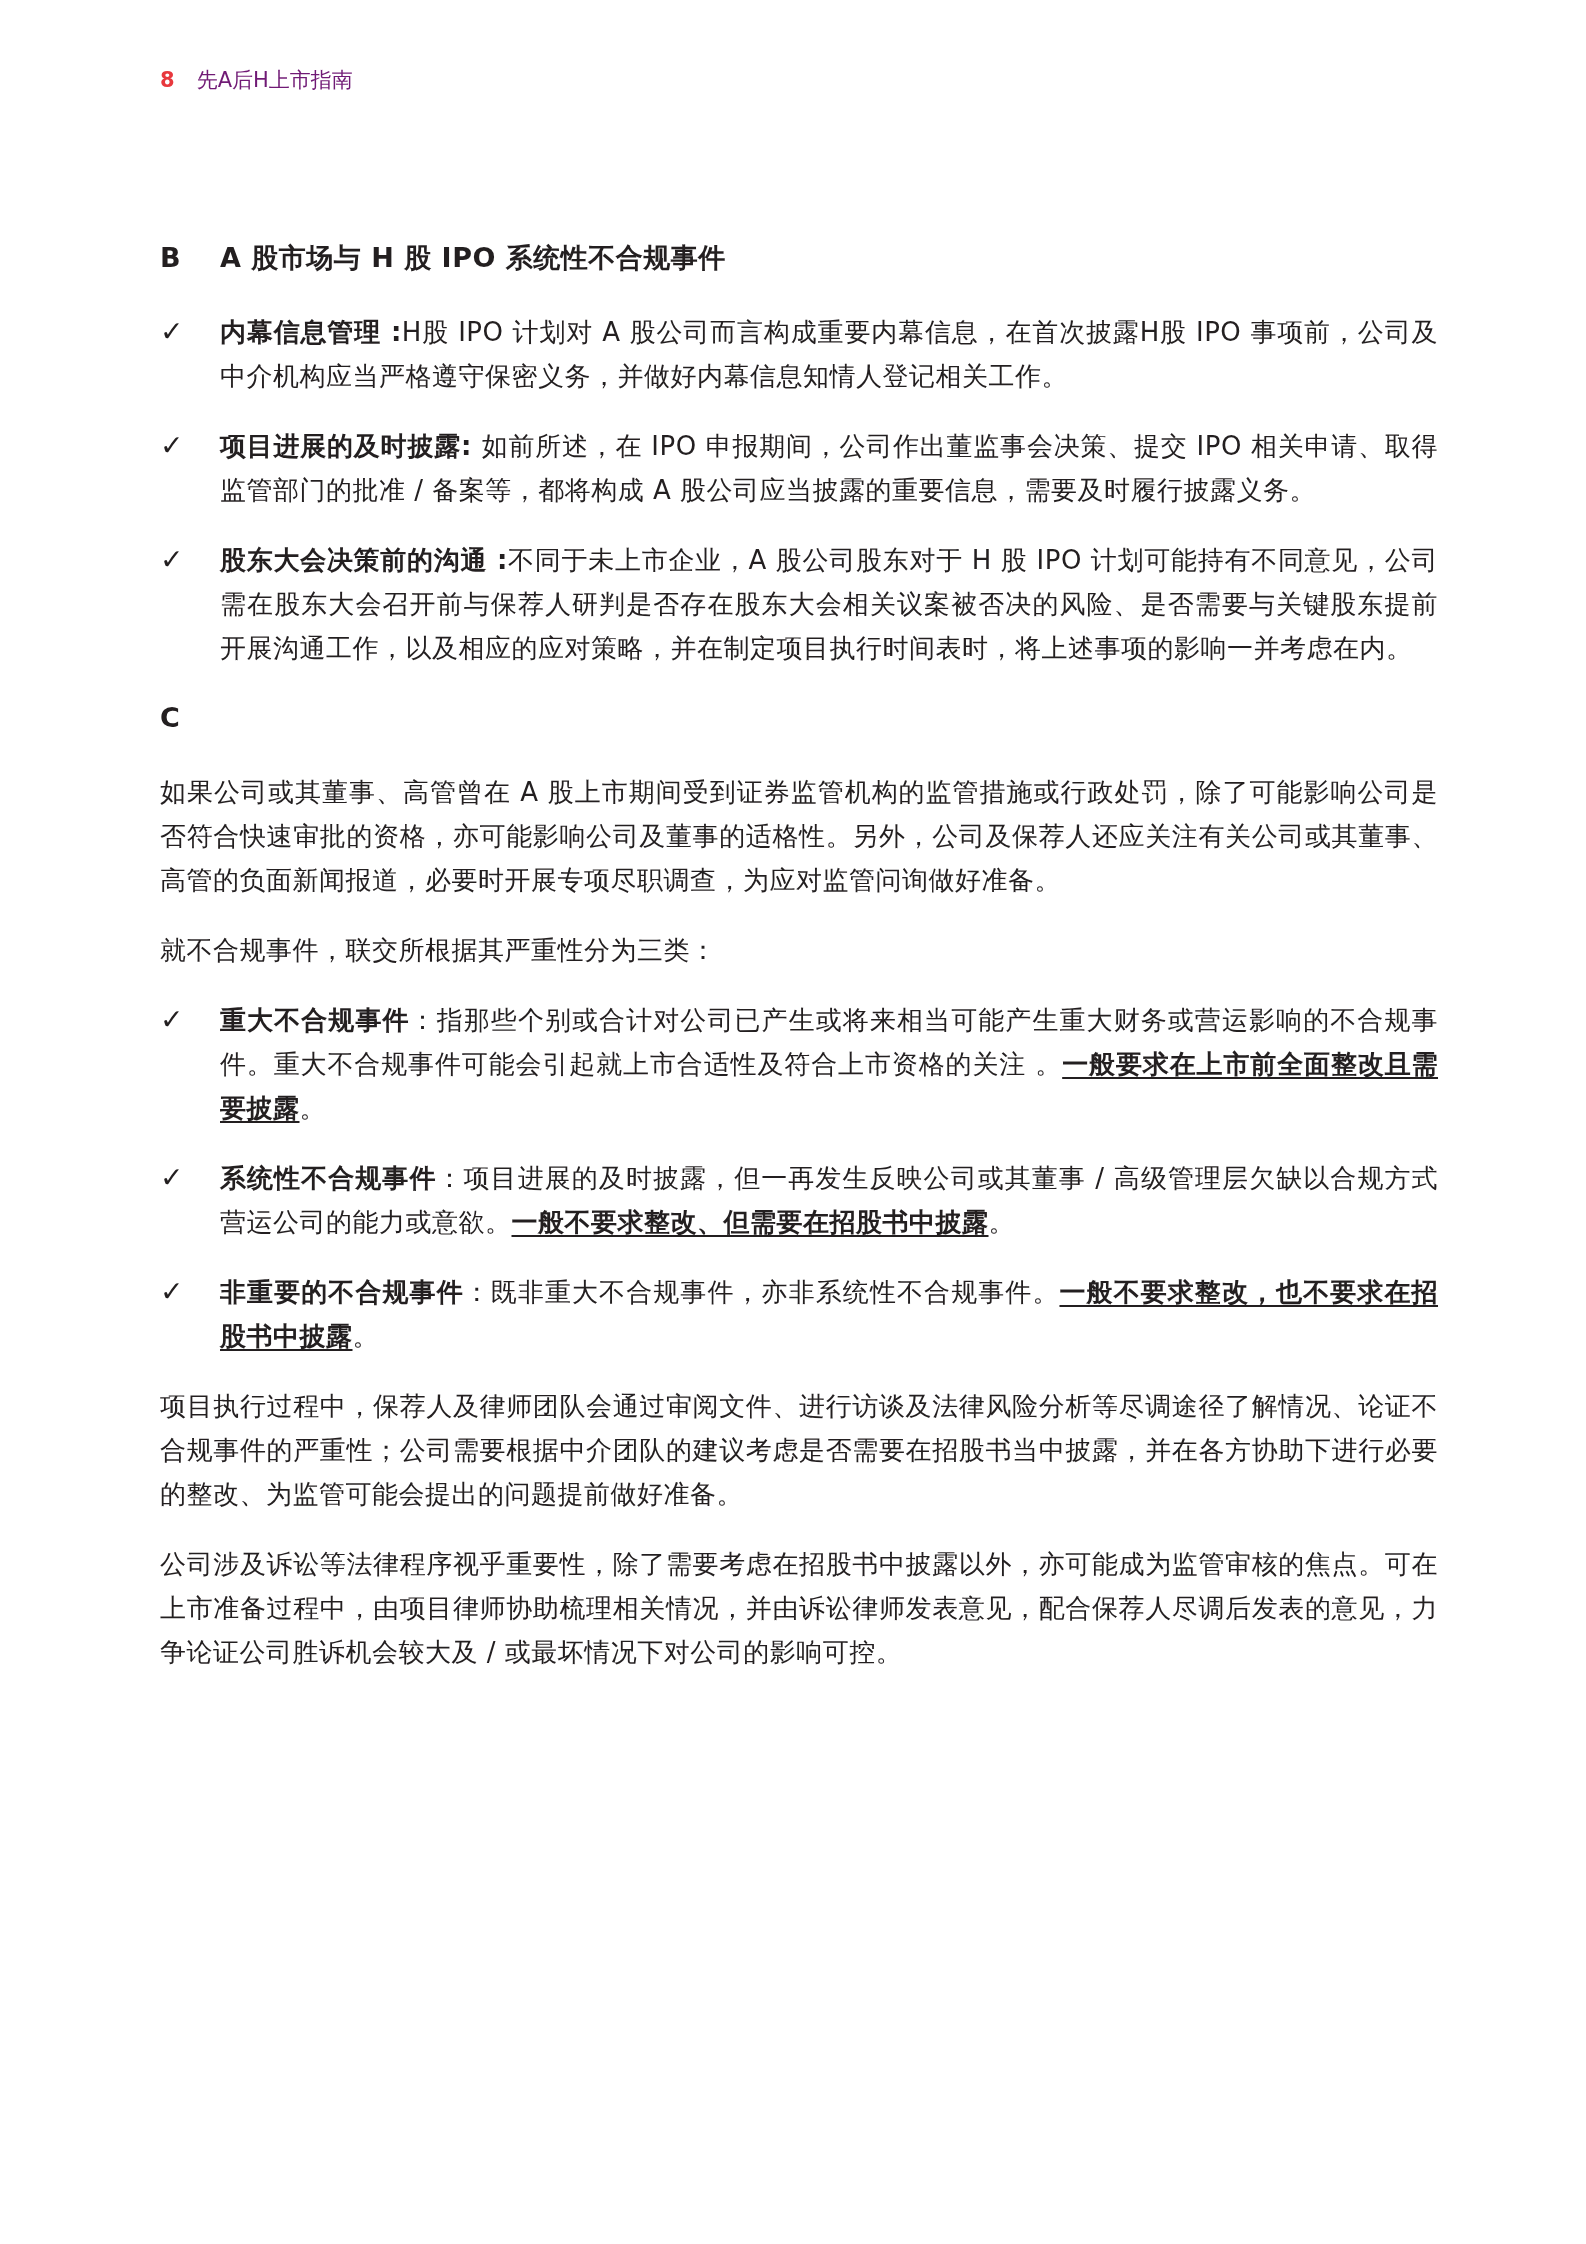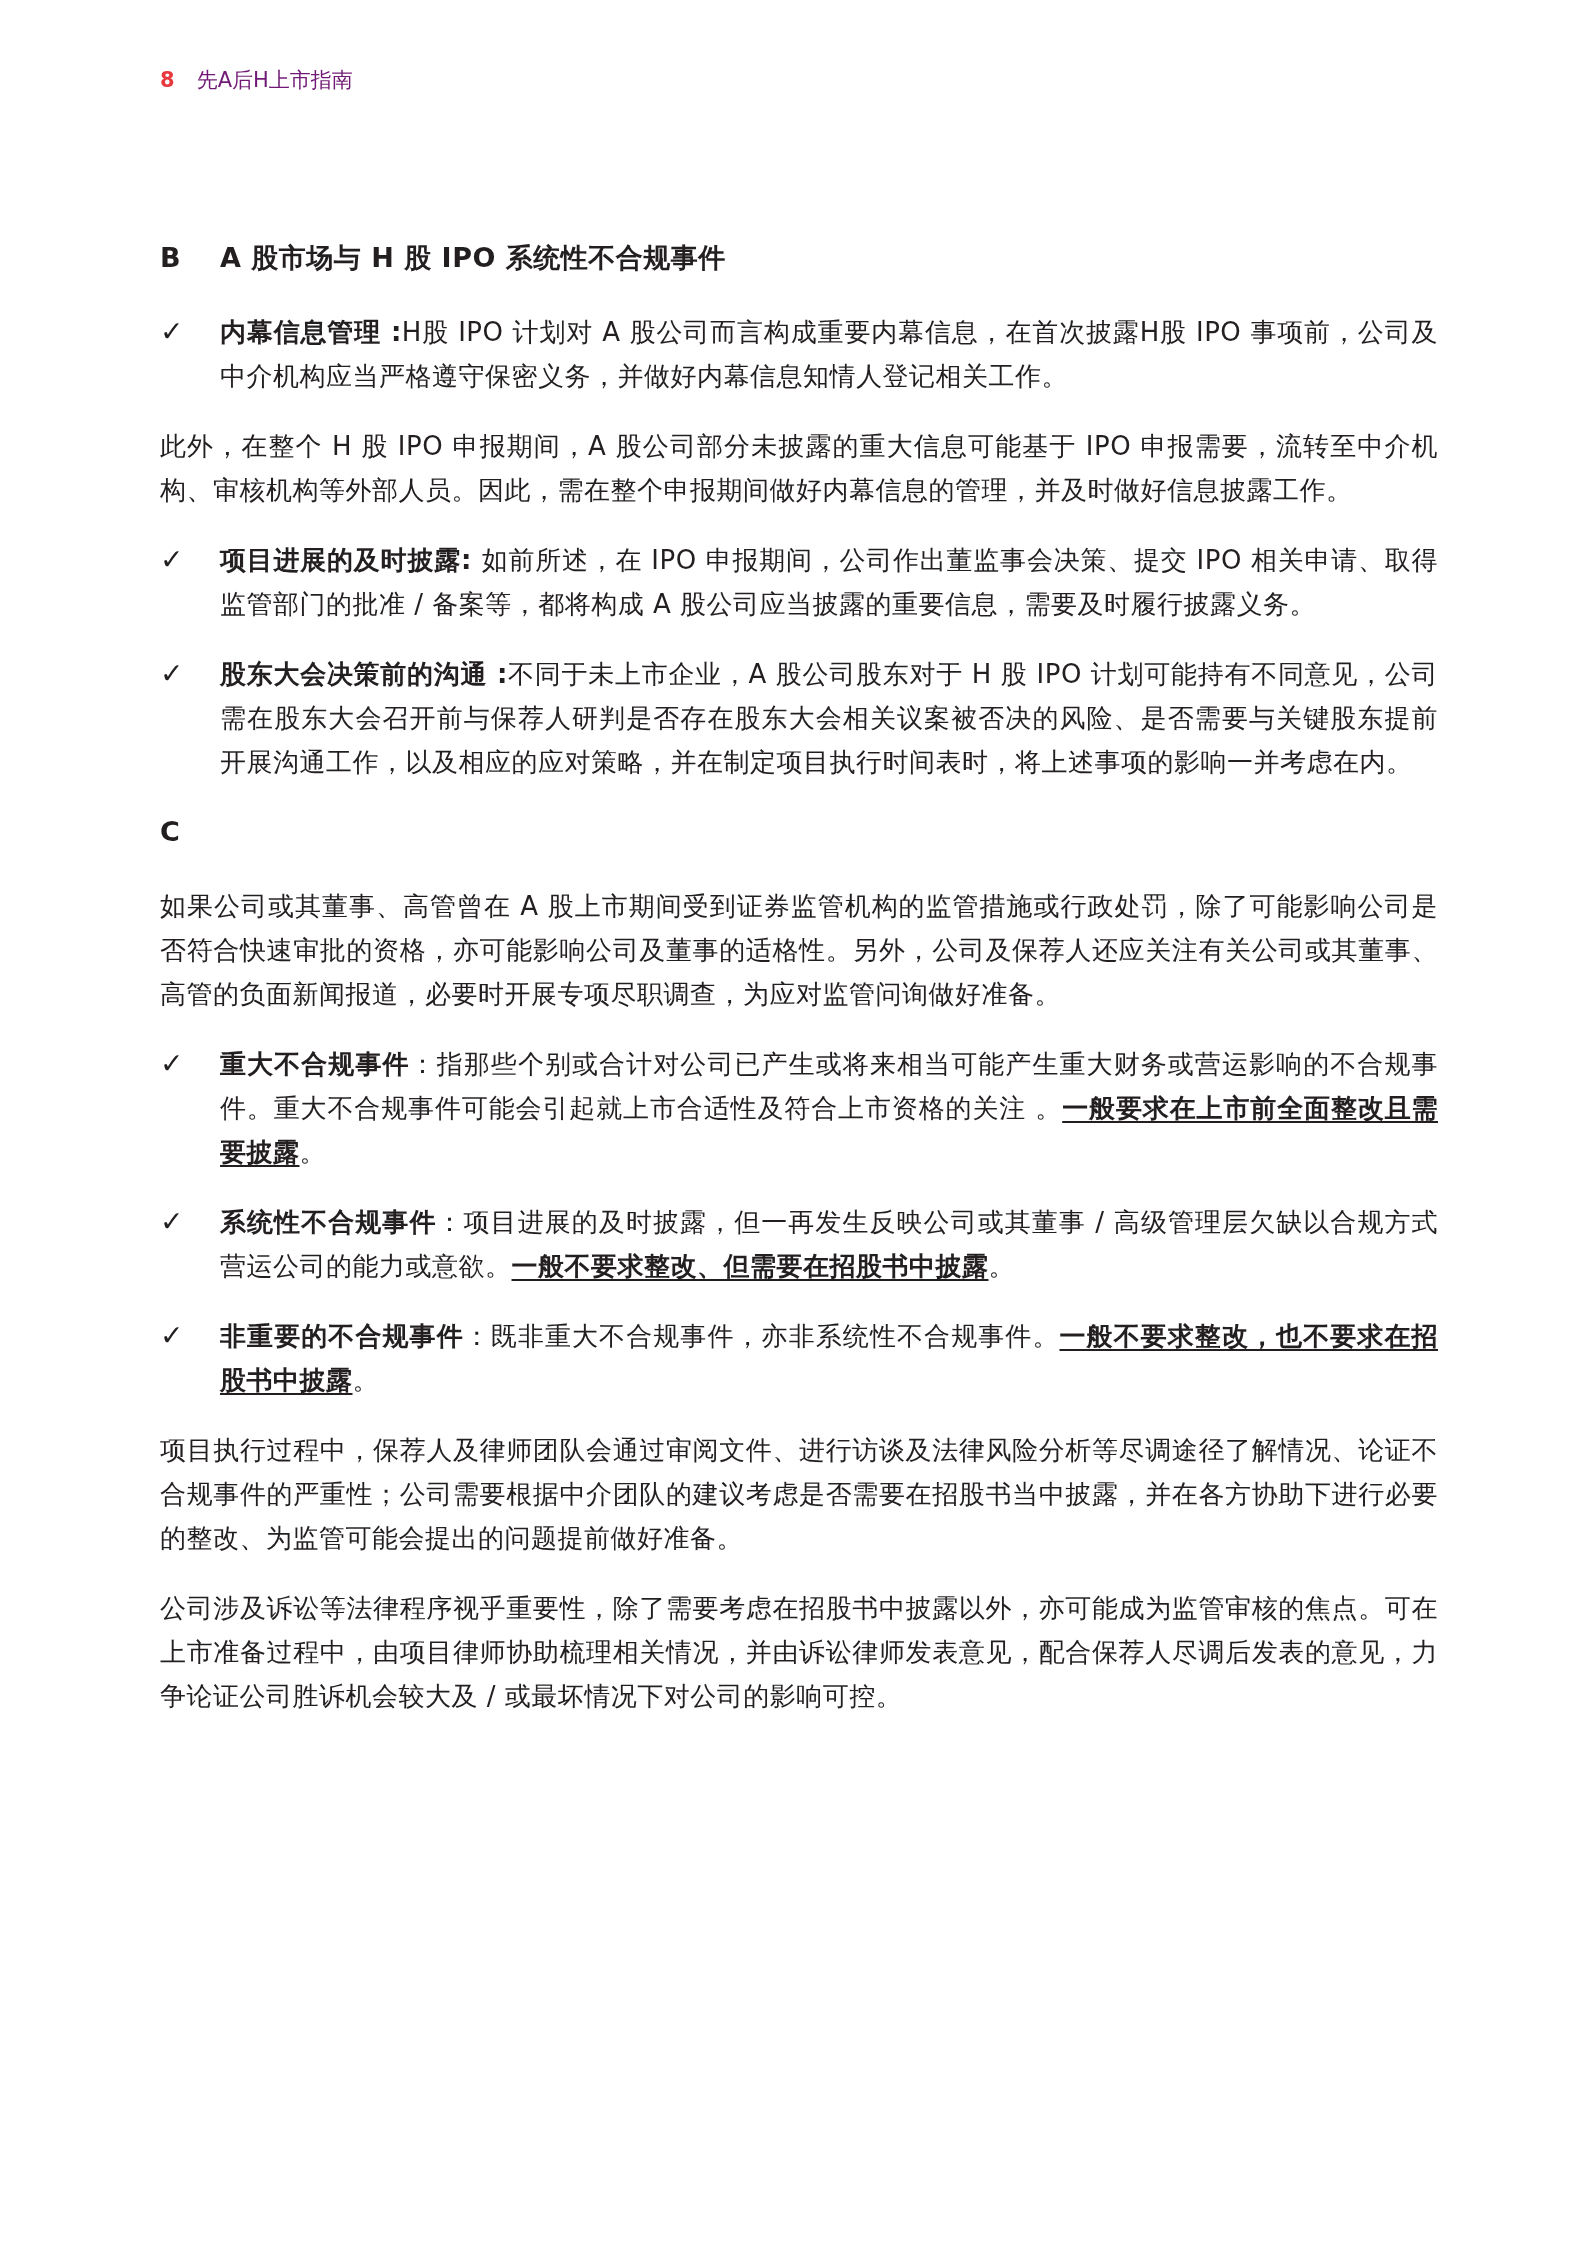--- a/index.html
+++ b/index.html
@@ -91,38 +91,38 @@
     <span class="section-letter">B</span>
     <span>A 股市场与 H 股 IPO 系统性不合规事件</span>
   </div>
 
 
   <div class="check-item">
     <span class="check-icon">✓</span>
     <span class="term">内幕信息管理 :</span><span>H股 IPO 计划对 A 股公司而言构成重要内幕信息，在首次披露H股 IPO 事项前，公司及中介机构应当严格遵守保密义务，并做好内幕信息知情人登记相关工作。</span>
   </div>
 
-  <p class="para">此外，在整个 H 股 IPO 申报期间，A 股公司部分未披露的重大信息可能基于 IPO 申报需要，流转至中介机构、审核机构等外部人员。因此，需在整个申报期间做好内幕信息的管理，并及时做好信息披露工作。</p>
 
   <div class="check-item">
     <span class="check-icon">✓</span>
     <span class="term">项目进展的及时披露: </span><span>如前所述，在 IPO 申报期间，公司作出董监事会决策、提交 IPO 相关申请、取得监管部门的批准 / 备案等，都将构成 A 股公司应当披露的重要信息，需要及时履行披露义务。</span>
   </div>
 
   <div class="check-item">
     <span class="check-icon">✓</span>
     <span class="term">股东大会决策前的沟通 :</span><span>不同于未上市企业，A 股公司股东对于 H 股 IPO 计划可能持有不同意见，公司需在股东大会召开前与保荐人研判是否存在股东大会相关议案被否决的风险、是否需要与关键股东提前开展沟通工作，以及相应的应对策略，并在制定项目执行时间表时，将上述事项的影响一并考虑在内。</span>
   </div>
 
   <div class="section-heading" style="margin-top:4px;">
     <span class="section-letter">C</span>
   </div>
 
   <p class="para">如果公司或其董事、高管曾在 A 股上市期间受到证券监管机构的监管措施或行政处罚，除了可能影响公司是否符合快速审批的资格，亦可能影响公司及董事的适格性。另外，公司及保荐人还应关注有关公司或其董事、高管的负面新闻报道，必要时开展专项尽职调查，为应对监管问询做好准备。</p>
 
+  <p class="para">就不合规事件，联交所根据其严重性分为三类：</p>
 
   <div class="check-item">
     <span class="check-icon">✓</span>
     <span class="term">重大不合规事件</span><span>：指那些个别或合计对公司已产生或将来相当可能产生重大财务或营运影响的不合规事件。重大不合规事件可能会引起就上市合适性及符合上市资格的关注 。</span><span class="emph">一般要求在上市前全面整改且需要披露</span><span>。</span>
   </div>
 
   <div class="check-item">
     <span class="check-icon">✓</span>
     <span class="term">系统性不合规事件</span><span>：项目进展的及时披露，但一再发生反映公司或其董事 / 高级管理层欠缺以合规方式营运公司的能力或意欲。</span><span class="emph">一般不要求整改、但需要在招股书中披露</span><span>。</span>
   </div>

